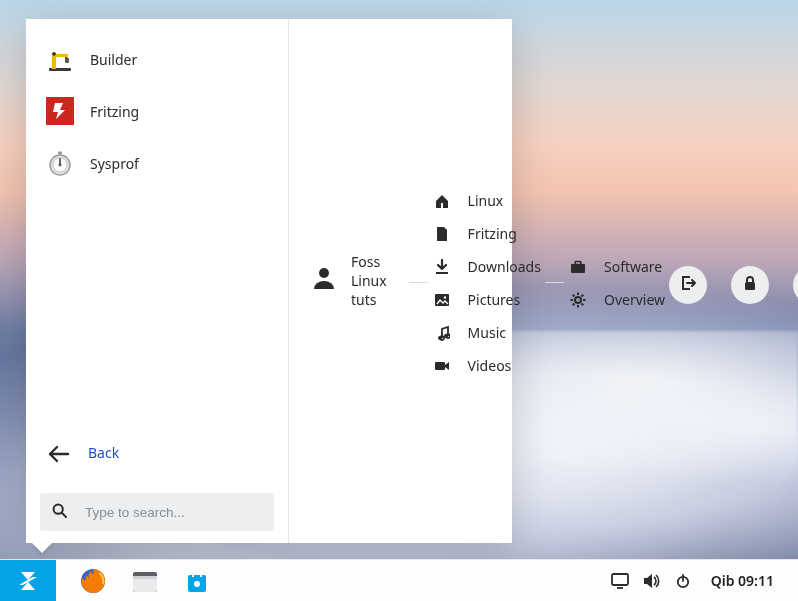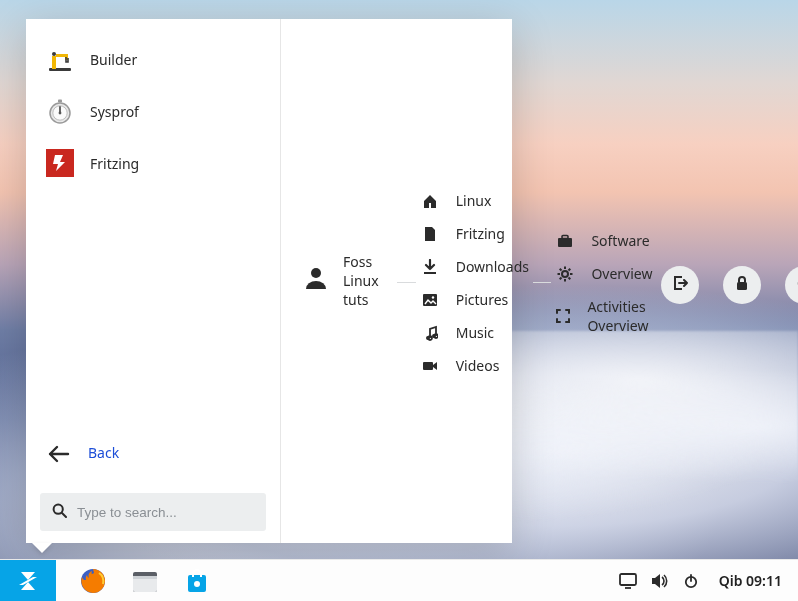--- a/index.html
+++ b/index.html
@@ -30,21 +30,21 @@
     display: flex; align-items: center;
   }
   .zorin-button {
     width: 56px; height: 42px; background: #06a4e7;
     display: flex; align-items: center; justify-content: center;
     cursor: pointer;
   }
   .taskbar-left { display: flex; align-items: center; gap: 22px; padding-left: 22px; }
   .taskbar-icon { width: 30px; height: 30px; display: flex; align-items: center; justify-content: center; cursor: pointer; }
   .spacer { flex: 1; }
-  .tray { display: flex; align-items: center; gap: 14px; padding-right: 16px; }
+  .tray { display: flex; align-items: center; gap: 14px; padding-right: 24px; }
   .tray svg { display: block; }
   .clock { font-size: 14px; font-weight: 600; color: #222; padding-left: 6px; }
 
   
   .menu {
     position: absolute; left: 26px; bottom: 58px; width: 486px; height: 524px;
     background: #ffffff; border-radius: 0; box-shadow: 0 10px 40px rgba(0,0,0,0.18);
     display: flex; overflow: visible;
   }
   .menu::after {
@@ -67,21 +67,21 @@
   }
   .app-icon { width: 28px; height: 28px; display: flex; align-items: center; justify-content: center; }
   .left-spacer { flex: 1; }
   .back-row {
     display: flex; align-items: flex-start; gap: 18px;
     padding: 10px 6px; cursor: pointer; color: #1d4ed8; font-size: 14px;
   }
   .search-wrap {
     margin-top: 14px;
     background: #eceeef; border-radius: 3px; height: 38px;
-    display: flex; align-items: center; padding: 0 12px; gap: 10px;
+    display: flex; align-items: center; padding: 0 12px; gap: 18px;
   }
   .search-wrap input {
     border: none; outline: none; background: transparent; flex: 1;
     font-size: 13.5px; color: #555;
   }
   .search-wrap input::placeholder { color: #8a8f94; }
 
   .menu-right { flex: 1; padding: 16px 18px 12px 18px; display: flex; flex-direction: row; align-items: center; }
   .user-row {
     display: flex; align-items: center; gap: 14px;
@@ -124,38 +124,38 @@
             <circle cx="8" cy="9" r="2" fill="#3a3a3a"></circle>
             <path d="M20 12 l0 5 l2 0 l0 -4" stroke="#3a3a3a" stroke-width="1.6" fill="none"></path>
           </svg>
         </span>
         <span>Builder</span>
       </div>
 
       <div class="app-item">
         <span class="app-icon">
           <svg width="28" height="28" viewBox="0 0 28 28">
+            <rect x="0" y="0" width="28" height="28" fill="#c9281f"></rect>
+            <path d="M9 6 h8 l-3 7 h5 l-9 9 l2 -7 h-5 z" fill="#ffffff"></path>
+          </svg>
+        </span>
+        <span>Fritzing</span>
+      </div>
+
+      <div class="app-item">
+        <span class="app-icon">
+          <svg width="28" height="28" viewBox="0 0 28 28">
             <circle cx="14" cy="16" r="10" fill="#e8e8e8" stroke="#9a9a9a" stroke-width="1.5"></circle>
             <circle cx="14" cy="16" r="7.2" fill="#fafafa" stroke="#bdbdbd" stroke-width="1"></circle>
             <line x1="14" y1="16" x2="14" y2="10" stroke="#555" stroke-width="1.8" stroke-linecap="round"></line>
             <circle cx="14" cy="16" r="1.4" fill="#555"></circle>
             <rect x="12" y="2.5" width="4" height="3" rx="0.8" fill="#9a9a9a"></rect>
           </svg>
         </span>
         <span>Sysprof</span>
-      </div>
-
-      <div class="app-item">
-        <span class="app-icon">
-          <svg width="28" height="28" viewBox="0 0 28 28">
-            <rect x="0" y="0" width="28" height="28" fill="#c9281f"></rect>
-            <path d="M9 6 h8 l-3 7 h5 l-9 9 l2 -7 h-5 z" fill="#ffffff"></path>
-          </svg>
-        </span>
-        <span>Fritzing</span>
       </div>
 
     </div>
 
     <div class="left-spacer"></div>
 
     <div class="back-row">
       <span>
         <svg width="24" height="22" viewBox="0 0 24 22">
           <path d="M22 11 H4 M4 11 L11 4 M4 11 L11 18" stroke="#2b2b2b" stroke-width="2.4" fill="none" stroke-linecap="round" stroke-linejoin="round"></path>
@@ -268,28 +268,20 @@
                 <line x1="13" y1="8" x2="15.5" y2="8"></line>
                 <line x1="2.7" y1="2.7" x2="4.5" y2="4.5"></line>
                 <line x1="11.5" y1="11.5" x2="13.3" y2="13.3"></line>
                 <line x1="2.7" y1="13.3" x2="4.5" y2="11.5"></line>
                 <line x1="11.5" y1="4.5" x2="13.3" y2="2.7"></line>
               </g>
             </svg>
         </span>
         <span>Overview</span>
       </div>
-      <div class="place-item">
-        <span class="place-icon">
-          <svg width="16" height="16" viewBox="0 0 16 16">
-              <path d="M2 5 V2 H5 M11 2 H14 V5 M14 11 V14 H11 M5 14 H2 V11" stroke="#2b2b2b" stroke-width="2" fill="none" stroke-linecap="round"></path>
-            </svg>
-        </span>
-        <span>Activities Overview</span>
-      </div>
     </div>
 
     <div class="right-spacer"></div>
 
     <div class="session-row">
       <div class="session-btn">
         <span>
           <svg width="16" height="16" viewBox="0 0 16 16">
               <path d="M10 2 H3 V14 H10" fill="none" stroke="#2b2b2b" stroke-width="2"></path>
               <path d="M7 8 H15 M15 8 L12 5 M15 8 L12 11" fill="none" stroke="#2b2b2b" stroke-width="2" stroke-linecap="round"></path>

